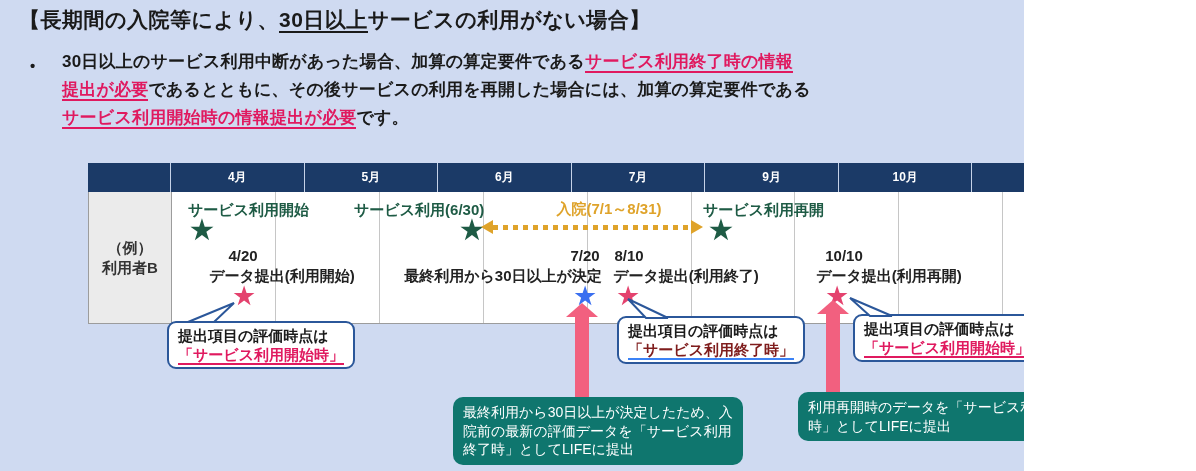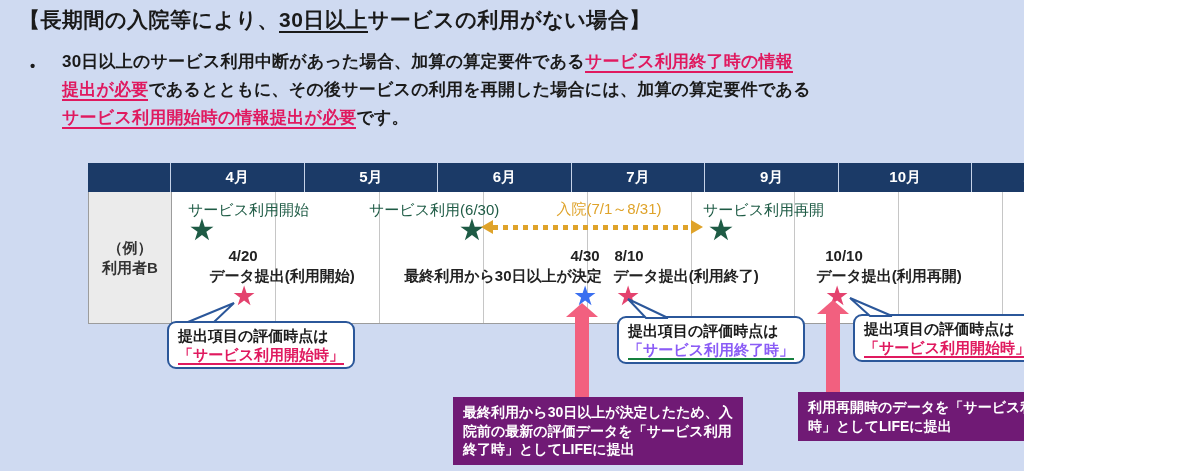--- a/index.html
+++ b/index.html
@@ -10,29 +10,29 @@
   .title{position:absolute;left:19px;top:6px;font-size:21px;font-weight:700;letter-spacing:.5px;white-space:nowrap;}
   .u-black{border-bottom:2px solid #1a1a1a;}
   .intro-bullet{position:absolute;left:30px;top:57px;font-size:15px;font-weight:700;}
   .intro{position:absolute;left:62px;top:48px;width:1130px;font-size:17px;font-weight:700;line-height:28px;letter-spacing:.2px;}
   .red-em{color:#e0195f;border-bottom:2.5px solid #e0195f;}
 
   
   .tl{position:absolute;left:88px;top:163px;width:1017px;}
   .tl-header{display:flex;height:29px;background:#1b3a67;}
   .tl-header .cell{flex:1;display:flex;align-items:center;justify-content:center;
-      color:#fff;font-size:15px;font-weight:700;border-left:1px solid #c5d2e8;}
+      color:#fff;font-size:12px;font-weight:700;border-left:1px solid #c5d2e8;}
   .tl-header .spacer{flex:none;width:82px;border-left:none;}
   .tl-body{position:relative;height:131px;background:#fff;border:1px solid #9c9c9c;border-top:none;}
   .row-label{position:absolute;left:0;top:0;width:82px;height:100%;background:#ebebeb;
       border-right:1px solid #9c9c9c;display:flex;flex-direction:column;align-items:center;justify-content:center;
       font-size:15px;font-weight:600;color:#333;line-height:20px;}
   .vline{position:absolute;top:0;bottom:0;width:1px;background:#c6c6c6;}
 
-  .ev{position:absolute;white-space:nowrap;font-weight:400;font-size:15px;}
+  .ev{position:absolute;white-space:nowrap;font-weight:700;font-size:15px;}
   .green-t{color:#1e5b45;}
   .orange-t{color:#dfa32a;}
   .center{transform:translateX(-50%);}
   .star{position:absolute;line-height:1;transform:translate(-50%,-50%);font-weight:400;}
   .star.g{color:#1e5b45;font-size:30px;}
   .star.r{color:#e4426e;font-size:27px;}
   .star.b{color:#3a6ff0;font-size:27px;}
   .date-t{color:#222;font-weight:600;}
   .label-t{color:#222;font-weight:600;}
 
@@ -40,26 +40,26 @@
   .dotarrow{position:absolute;left:404px;top:33px;width:198px;height:5px;
       background:repeating-linear-gradient(90deg,#dfa32a 0 5px,transparent 5px 10px);}
   .dotarrow .ah{position:absolute;top:-5px;width:0;height:0;border-top:7px solid transparent;border-bottom:7px solid transparent;}
   .dotarrow .ah.left{left:-12px;border-right:12px solid #dfa32a;}
   .dotarrow .ah.right{right:-12px;border-left:12px solid #dfa32a;}
 
   
   .callout{position:absolute;background:#fff;border:2px solid #2b579a;border-radius:9px;
       padding:3px 9px;font-size:15px;font-weight:600;line-height:19px;white-space:nowrap;z-index:3;}
   .c-red{color:#e0195f;border-bottom:2px solid #e0195f;margin-top:44px;}
-  .c-blue{color:#8b5cf6;border-bottom:2px solid #15803d;}
+  .c-blue{color:#7f1d1d;border-bottom:2px solid #3b82f6;}
   .tail{position:absolute;z-index:4;}
 
   
-  .note{position:absolute;width:290px;background:#701a75;border-radius:0;color:#fff;
-      font-size:14px;font-weight:700;line-height:18.5px;padding:6px 10px;box-sizing:border-box;z-index:2;}
+  .note{position:absolute;width:290px;background:#0f766e;border-radius:10px;color:#fff;
+      font-size:14px;font-weight:400;line-height:18.5px;padding:6px 10px;box-sizing:border-box;z-index:2;}
   .pstem{position:absolute;width:14px;background:#f2607f;z-index:1;}
   .phead{position:absolute;width:0;height:0;border-left:16px solid transparent;border-right:16px solid transparent;
       border-bottom:14px solid #f2607f;z-index:1;}
 </style>
 </head>
 <body>
 
 <div class="page">
 
   <div class="title"><span>【長期間の入院等により、</span><span class="u-black">30日以上</span><span>サービスの利用がない場合】</span></div>
@@ -88,35 +88,35 @@
       <div class="vline" style="left:186px"></div>
       <div class="vline" style="left:290px"></div>
       <div class="vline" style="left:394px"></div>
       <div class="vline" style="left:498px"></div>
       <div class="vline" style="left:602px"></div>
       <div class="vline" style="left:705px"></div>
       <div class="vline" style="left:809px"></div>
       <div class="vline" style="left:913px"></div>
 
       <div class="ev green-t" style="left:99px;top:9px">サービス利用開始</div>
-      <div class="ev green-t" style="left:280px;top:9px">サービス利用(6/30)</div>
+      <div class="ev green-t" style="left:265px;top:9px">サービス利用(6/30)</div>
       <div class="ev orange-t center" style="left:520px;top:8px">入院(7/1～8/31)</div>
       <div class="ev green-t" style="left:614px;top:9px">サービス利用再開</div>
 
       <div class="star g" style="left:113px;top:38px">★</div>
       <div class="star g" style="left:383px;top:38px">★</div>
       <div class="star g" style="left:632px;top:38px">★</div>
 
       <div class="dotarrow">
         <div class="ah left"></div>
         <div class="ah right"></div>
       </div>
 
       <div class="ev date-t center" style="left:154px;top:55px">4/20</div>
-      <div class="ev date-t center" style="left:496px;top:55px">4/30</div>
+      <div class="ev date-t center" style="left:496px;top:55px">7/20</div>
       <div class="ev date-t center" style="left:540px;top:55px">8/10</div>
       <div class="ev date-t center" style="left:755px;top:55px">10/10</div>
 
       <div class="ev label-t center" style="left:193px;top:75px">データ提出(利用開始)</div>
       <div class="ev label-t center" style="left:414px;top:75px">最終利用から30日以上が決定</div>
       <div class="ev label-t center" style="left:800px;top:75px">データ提出(利用再開)</div>
       <div class="ev label-t center" style="left:597px;top:75px">データ提出(利用終了)</div>
 
       <div class="star r" style="left:155px;top:104px">★</div>
       <div class="star b" style="left:496px;top:104px">★</div>

